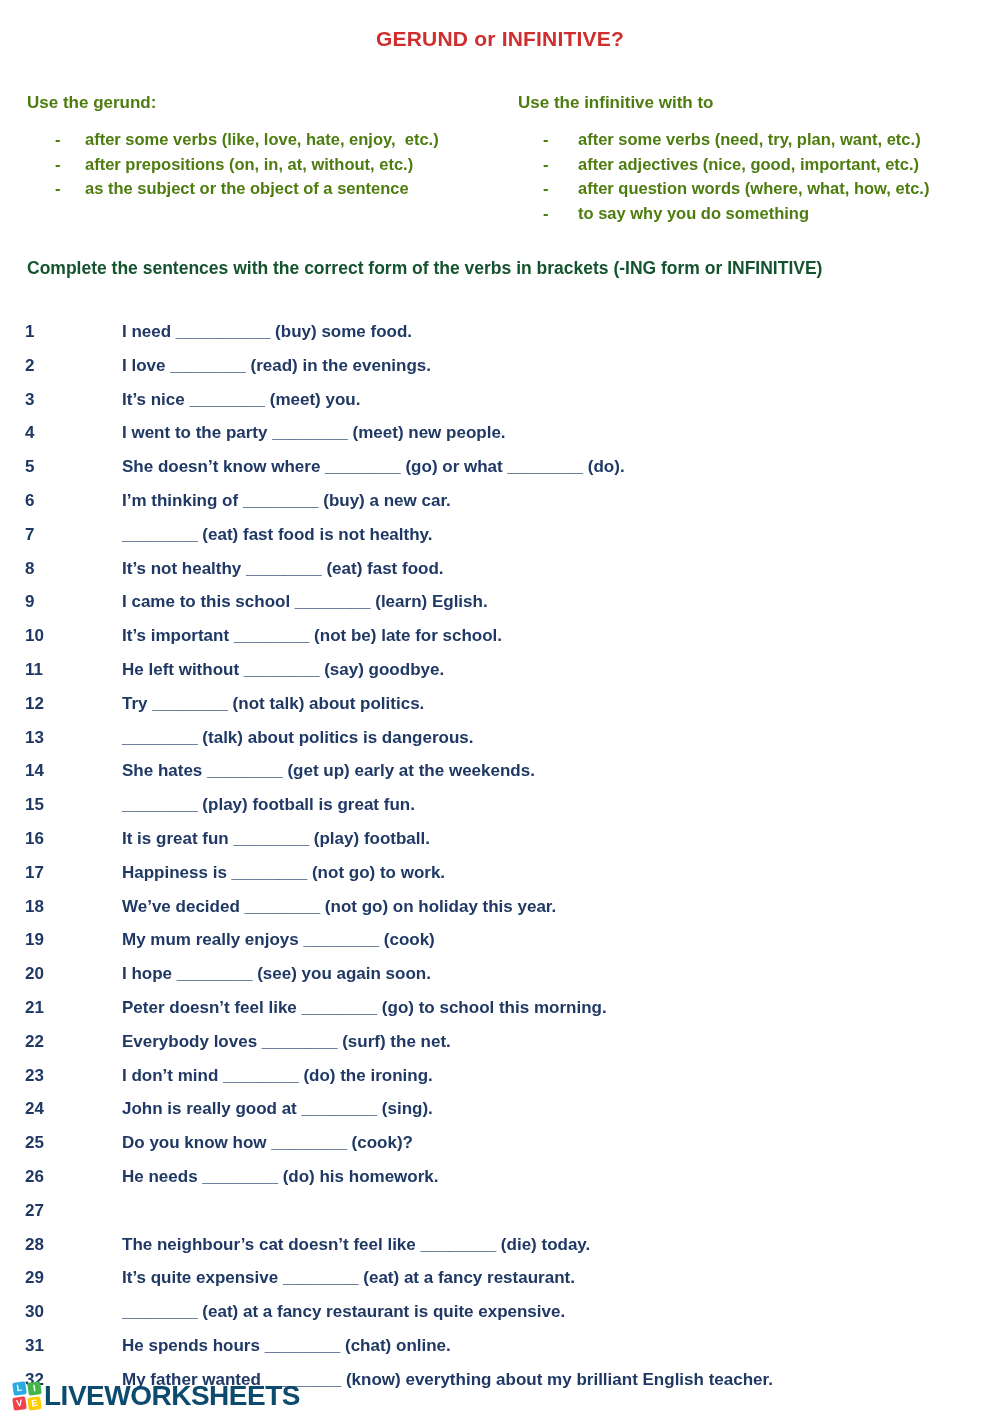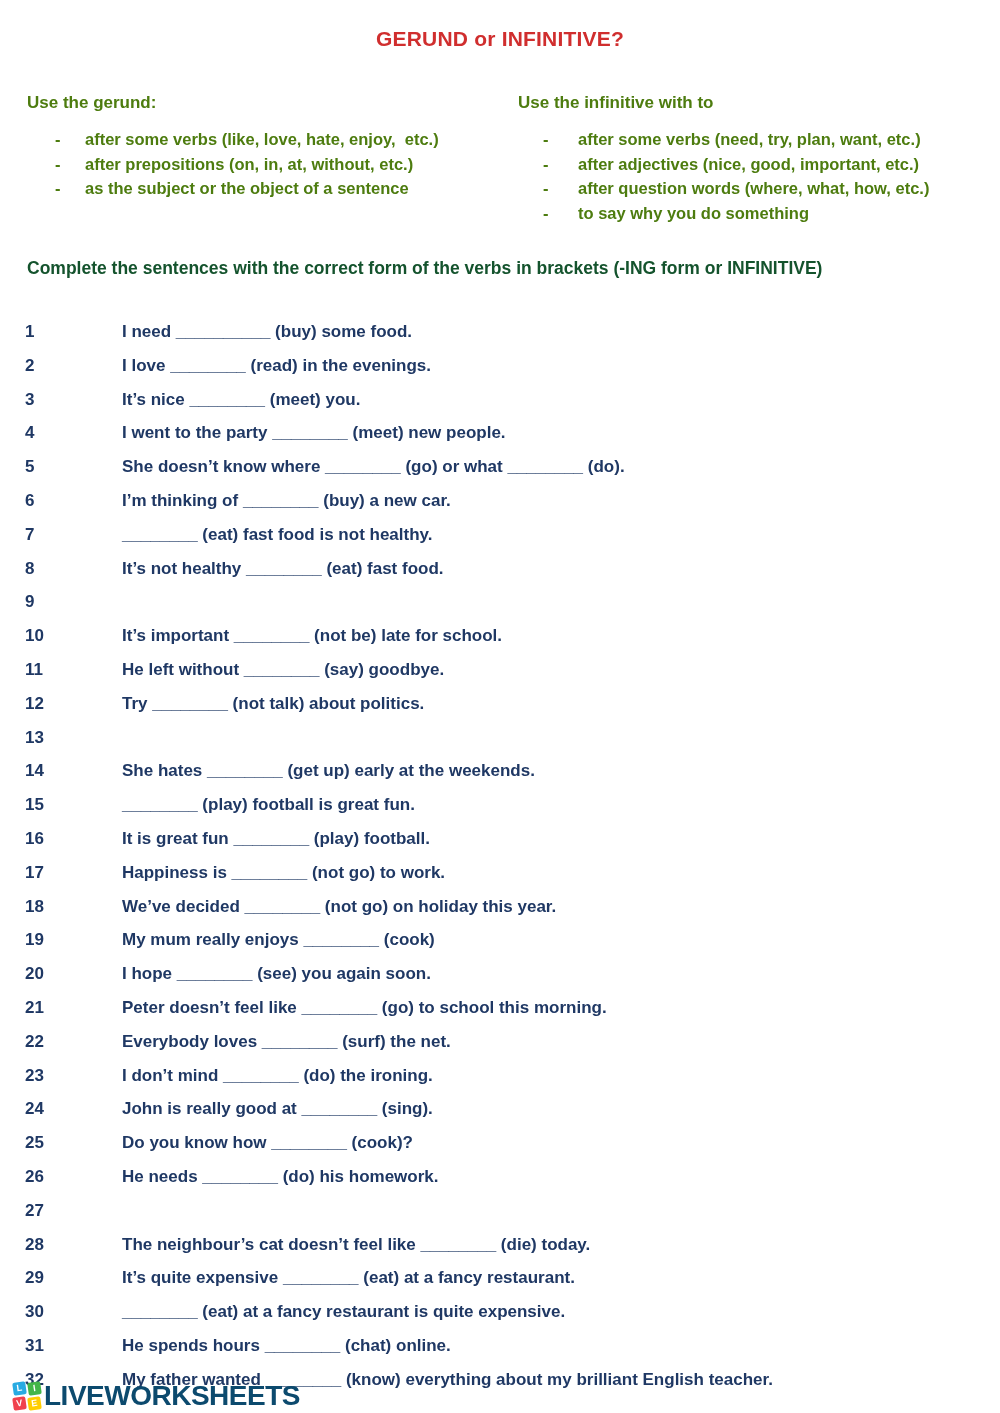--- a/index.html
+++ b/index.html
@@ -150,35 +150,37 @@
     <div class="ex-row">
         <span class="ex-num">7</span>
         <span class="ex-text">________ (eat) fast food is not healthy.</span>
       </div>
     <div class="ex-row">
         <span class="ex-num">8</span>
         <span class="ex-text">It’s not healthy ________ (eat) fast food.</span>
       </div>
     <div class="ex-row">
         <span class="ex-num">9</span>
+        <span class="ex-text">I came to this school ________ (learn) Eglish.</span>
       </div>
     <div class="ex-row">
         <span class="ex-num">10</span>
         <span class="ex-text">It’s important ________ (not be) late for school.</span>
       </div>
     <div class="ex-row">
         <span class="ex-num">11</span>
         <span class="ex-text">He left without ________ (say) goodbye.</span>
       </div>
     <div class="ex-row">
         <span class="ex-num">12</span>
         <span class="ex-text">Try ________ (not talk) about politics.</span>
       </div>
     <div class="ex-row">
         <span class="ex-num">13</span>
+        <span class="ex-text">________ (talk) about politics is dangerous.</span>
       </div>
     <div class="ex-row">
         <span class="ex-num">14</span>
         <span class="ex-text">She hates ________ (get up) early at the weekends.</span>
       </div>
     <div class="ex-row">
         <span class="ex-num">15</span>
         <span class="ex-text">________ (play) football is great fun.</span>
       </div>
     <div class="ex-row">

